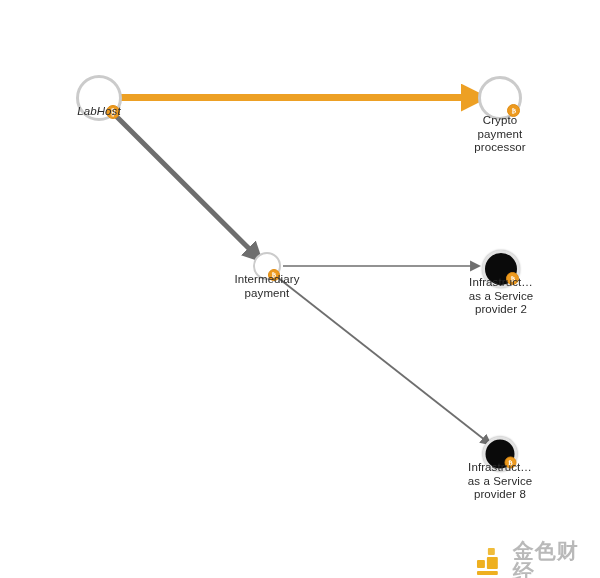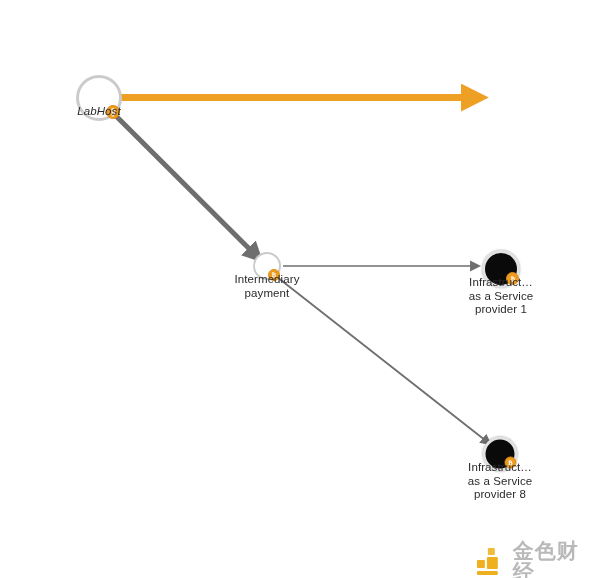--- a/index.html
+++ b/index.html
@@ -118,20 +118,34 @@
         <svg width="9" height="9" viewBox="0 0 16 16" aria-hidden="true">
           <text x="8" y="12.4" text-anchor="middle" font-family="Liberation Serif, serif" font-size="13" font-weight="bold" fill="#ffffff">₿</text>
         </svg>
       </div>
     </div>
     <div class="node-label" style="top:30px;font-style:italic;">
       <div>LabHost</div>
     </div>
   </div>
 
+  <div class="node" style="left:500px; top:98px;">
+    <div class="node-shape node-hollow" style="width:44px; height:44px;">
+      <div class="node-badge" style="width:13px; height:13px; right:-1px; bottom:0px;">
+        <svg width="8" height="8" viewBox="0 0 16 16" aria-hidden="true">
+          <text x="8" y="12.4" text-anchor="middle" font-family="Liberation Serif, serif" font-size="13" font-weight="bold" fill="#ffffff">₿</text>
+        </svg>
+      </div>
+    </div>
+    <div class="node-label" style="top:38px;">
+      <div>Crypto</div>
+      <div>payment</div>
+      <div>processor</div>
+    </div>
+  </div>
 
   <div class="node" style="left:267px; top:266px;">
     <div class="node-shape node-hollow" style="width:28px; height:28px; border-width:2.5px;">
       <div class="node-badge" style="width:12px; height:12px; right:-1px; bottom:-3px;">
         <svg width="8" height="8" viewBox="0 0 16 16" aria-hidden="true">
           <text x="8" y="12.4" text-anchor="middle" font-family="Liberation Serif, serif" font-size="13" font-weight="bold" fill="#ffffff">₿</text>
         </svg>
       </div>
     </div>
     <div class="node-label" style="top:21px;">
@@ -144,21 +158,21 @@
     <div class="node-shape node-solid" style="width:38px; height:38px;">
       <div class="node-badge" style="width:13px; height:13px; right:-2px; bottom:0px;">
         <svg width="8" height="8" viewBox="0 0 16 16" aria-hidden="true">
           <text x="8" y="12.4" text-anchor="middle" font-family="Liberation Serif, serif" font-size="13" font-weight="bold" fill="#ffffff">₿</text>
         </svg>
       </div>
     </div>
     <div class="node-label" style="top:26px;">
       <div>Infrastruct…</div>
       <div>as a Service</div>
-      <div>provider 1</div>
+      <div>provider 2</div>
     </div>
   </div>
 
   <div class="node" style="left:500px; top:454px;">
     <div class="node-shape node-solid" style="width:35px; height:35px;">
       <div class="node-badge" style="width:12px; height:12px; right:-2px; bottom:0px;">
         <svg width="8" height="8" viewBox="0 0 16 16" aria-hidden="true">
           <text x="8" y="12.4" text-anchor="middle" font-family="Liberation Serif, serif" font-size="13" font-weight="bold" fill="#ffffff">₿</text>
         </svg>
       </div>

